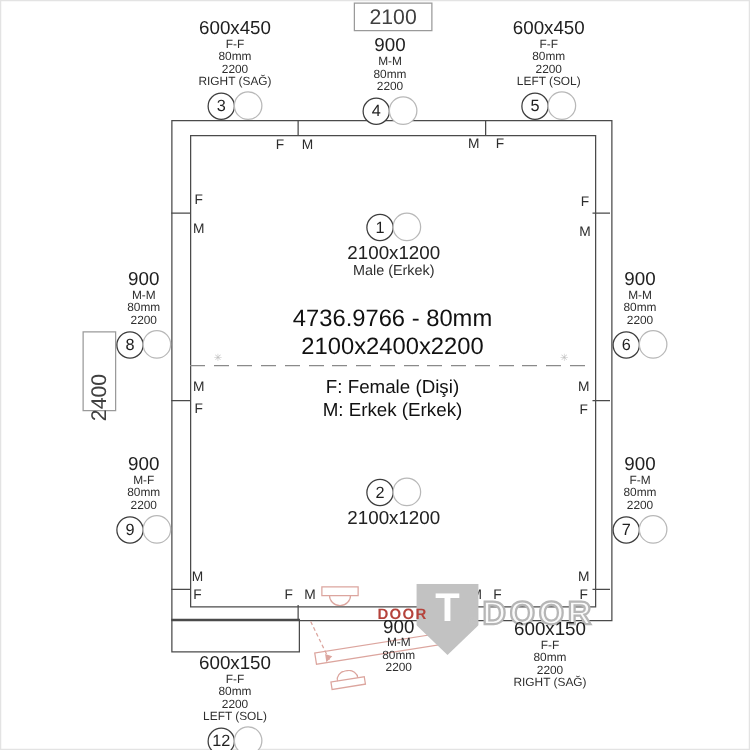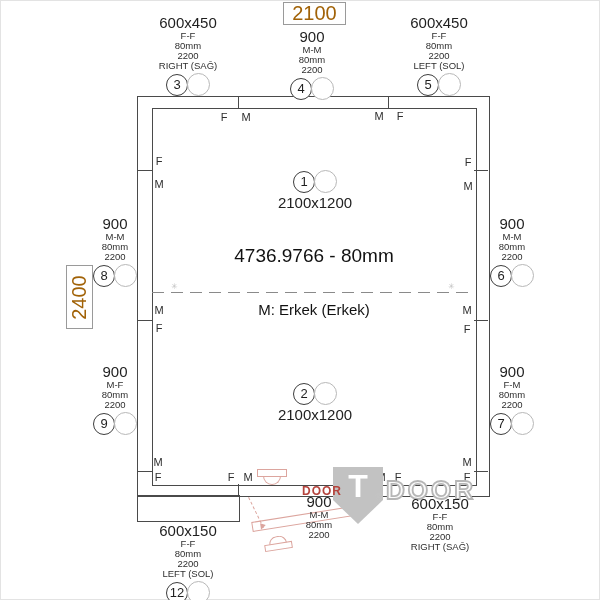--- a/index.html
+++ b/index.html
@@ -32,22 +32,22 @@
   .num-circle{width:20px;height:20px;border-radius:50%;border:1.3px solid #3d3d3d;
     display:flex;align-items:center;justify-content:center;font-size:13px;color:#1f1f1f;background:#fff;}
   .empty-circle{width:21px;height:21px;border-radius:50%;border:1px solid #b8b8b8;background:#fff;margin-left:-1px;}
 
   
   .interior-callout{position:absolute;width:120px;text-align:center;z-index:6;}
   .i-size{font-size:15px;line-height:16px;margin-top:2px;}
   .i-type{font-size:11.5px;line-height:13px;color:#2e2e2e;}
 
   
-  .dim-box{position:absolute;border:1px solid #9a9a9a;display:flex;align-items:center;justify-content:center;
-    font-size:20px;color:#a16207;background:#fff;}
+  .dim-box{position:absolute;border:1px solid #9a9a9a;display:flex;align-items:flex-end;justify-content:center;
+    font-size:17px;color:#404040;background:#fff;}
   .dim-box .rot{transform:rotate(-90deg);white-space:nowrap;}
 
   
   .title-block{position:absolute;text-align:center;z-index:6;}
   .t1{font-size:19px;line-height:22px;color:#111;}
   .lg{font-size:15px;line-height:19px;color:#111;}
 
   
   .door-el{position:absolute;z-index:3;}
   .door-label{font-size:12px;font-weight:bold;letter-spacing:1px;color:#b5433c;z-index:6;}
@@ -119,31 +119,34 @@
 
 <div class="dim-box" style="left:283px;top:2px;width:61px;height:21px;">
   <span>2100</span>
 </div>
 <div class="dim-box" style="left:66px;top:265px;width:25px;height:62px;">
   <span class="rot">2400</span>
 </div>
 
 <div class="title-block" style="left:184px;top:245px;width:260px;">
   <div class="t1">4736.9766 - 80mm</div>
+  <div class="t1">2100x2400x2200</div>
 </div>
 <div class="title-block" style="left:184px;top:300px;width:260px;">
+  <div class="lg">F: Female (Dişi)</div>
   <div class="lg">M: Erkek (Erkek)</div>
 </div>
 
 <div class="interior-callout" style="left:255px;top:168px;">
   <div class="c-circles">
     <div class="num-circle">1</div>
     <div class="empty-circle"></div>
   </div>
   <div class="i-size">2100x1200</div>
+  <div class="i-type">Male (Erkek)</div>
 </div>
 <div class="interior-callout" style="left:255px;top:380px;">
   <div class="c-circles">
     <div class="num-circle">2</div>
     <div class="empty-circle"></div>
   </div>
   <div class="i-size">2100x1200</div>
 </div>
 
 <div class="callout" style="left:133px;top:15px;">

